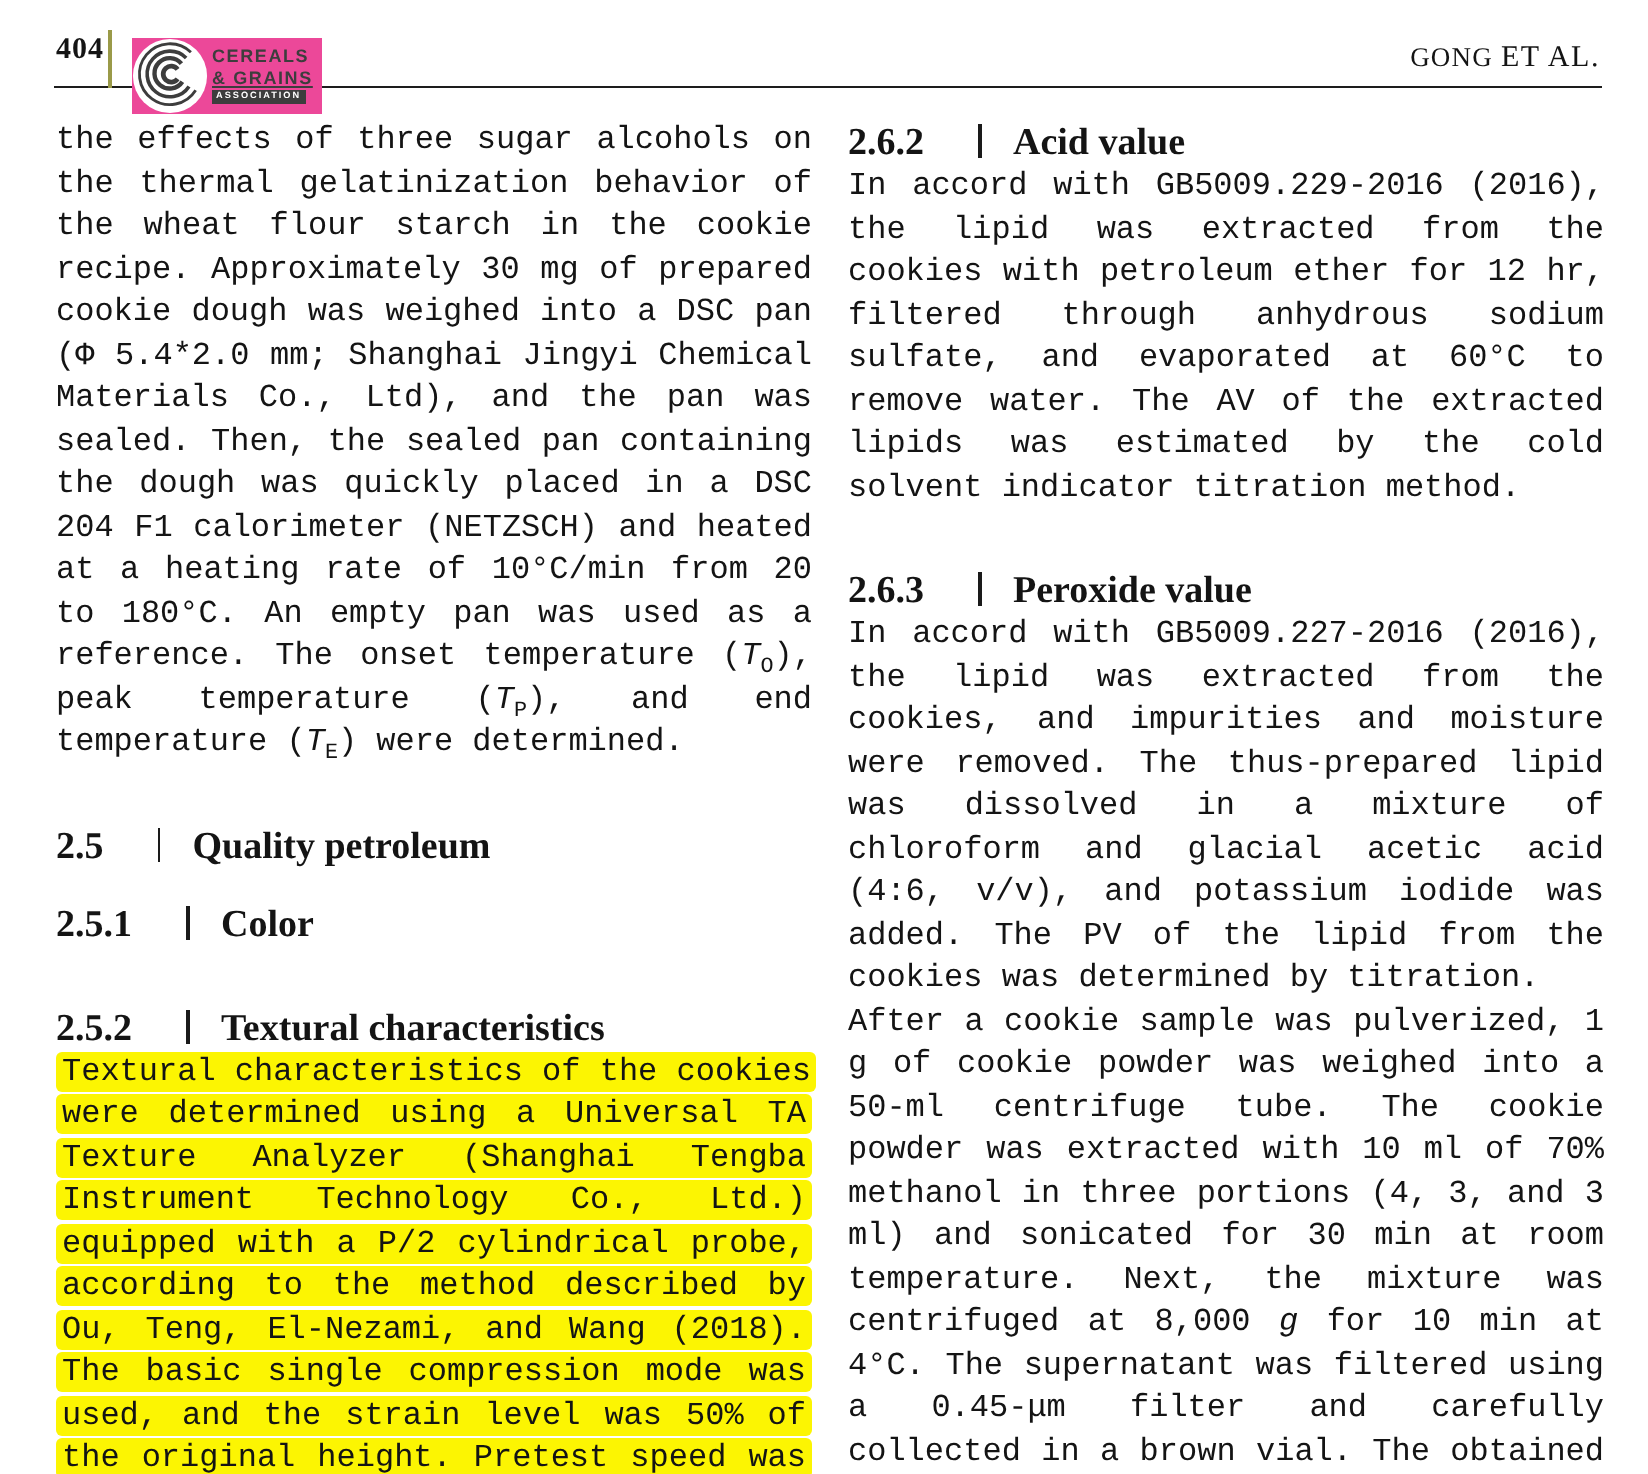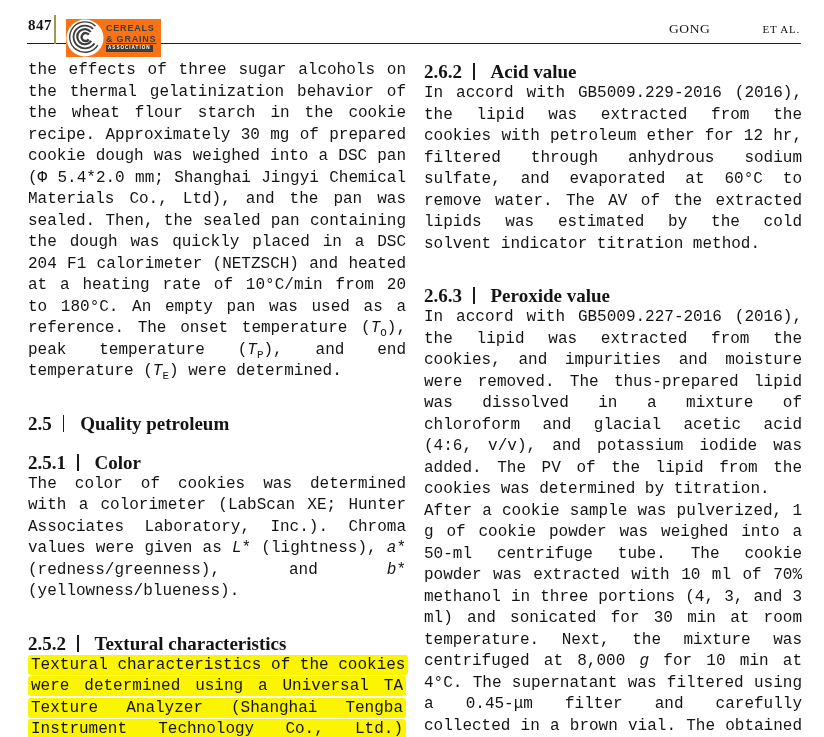--- a/index.html
+++ b/index.html
@@ -5,52 +5,52 @@
   html,body{margin:0;padding:0;}
   body{
     width:824px;height:737px;position:relative;background:#ffffff;
     overflow:hidden;
     font-family:"Liberation Serif", serif;color:#141414;
   }
   
   .header-rule{position:absolute;left:27px;right:23px;top:43px;height:1.4px;background:#1d1d1d;z-index:1;}
   .page-number{position:absolute;left:28px;top:17px;font-size:15px;font-weight:bold;letter-spacing:.5px;z-index:2;}
   .page-vline{position:absolute;left:54px;top:15px;width:1.5px;height:29px;background:#9a9a48;z-index:2;}
-  .logo{position:absolute;left:66px;top:19px;display:flex;align-items:center;background:#f97316;z-index:3;padding:0 5px 0 0;}
+  .logo{position:absolute;left:66px;top:19px;display:flex;align-items:center;background:#ec4899;z-index:3;padding:0 5px 0 0;}
   .logo svg{display:block;}
   .logo-text{display:flex;flex-direction:column;justify-content:center;margin-left:2px;
     font-family:"Liberation Sans", sans-serif;color:#3d3d3d;line-height:1;}
   .logo-line1,.logo-line2{font-size:9px;font-weight:bold;letter-spacing:.8px;}
   .logo-line2{margin-top:1.5px;text-decoration:underline;}
   .logo-line3{margin-top:1.5px;font-size:4.6px;font-weight:bold;letter-spacing:1px;
     background:#3d3d3d;color:#fff;padding:1px 2px;align-self:flex-start;}
   .running-head{position:absolute;right:24px;top:21px;font-size:13.5px;letter-spacing:.6px;z-index:2;}
-  .running-head .etal{font-size:11px;letter-spacing:.8px;margin-left:48px;}
+  .running-head .etal{font-size:15px;letter-spacing:.8px;}
   
   .col{position:absolute;top:60px;width:378px;font-size:16px;line-height:21.5px;text-align:justify;}
   .col-left{left:28px;}
   .col-right{left:424px;}
   .col p{margin:0;font-family:Liberation Mono, monospace;}
   .sec-heading{font-size:19px;font-weight:bold;line-height:23px;text-align:left;white-space:nowrap;}
-  .sec-num{margin-right:11px;}
+  .sec-num{margin-right:27px;}
   .sec-bar{display:inline-block;width:1.5px;height:17px;background:#1a1a1a;margin:0 16px 0 0;vertical-align:-2px;}
   .mt-sec{margin-top:29px;}
   .mt-sub{margin-top:16px;}
   .mt-para{margin-top:14px;}
   .mt-hl{margin-top:19px;}
   .hl{background:#fcf502;border-radius:3px;padding:1px 3px;
       -webkit-box-decoration-break:clone;box-decoration-break:clone;}
   sub{font-size:68%;line-height:0;}
 </style>
 </head>
 <body>
 
 <div>
   <div class="header-rule"></div>
-  <div class="page-number">847</div>
+  <div class="page-number">404</div>
   <div class="page-vline"></div>
 
   <div class="logo">
     <span>
       <svg width="38" height="38" viewBox="0 0 40 40">
         <circle cx="20" cy="20" r="19.5" fill="#ffffff"></circle>
         <path d="M 31 7.5 A 16 16 0 1 0 33.5 27.5" fill="none" stroke="#3d3d3d" stroke-width="1.5"></path>
         <path d="M 28.5 10.5 A 12 12 0 1 0 30 25.5" fill="none" stroke="#3d3d3d" stroke-width="1.9"></path>
         <path d="M 26 13.5 A 8 8 0 1 0 26.5 23" fill="none" stroke="#3d3d3d" stroke-width="2.3"></path>
         <path d="M 24 16.5 A 4.2 4.2 0 1 0 24 21.5" fill="none" stroke="#3d3d3d" stroke-width="2.5"></path>
@@ -74,21 +74,20 @@
   <p>the effects of three sugar alcohols on the thermal gelatinization behavior of the wheat flour starch in the cookie recipe. Approximately 30 mg of prepared cookie dough was weighed into a DSC pan (Φ 5.4*2.0 mm; Shanghai Jingyi Chemical Materials Co., Ltd), and the pan was sealed. Then, the sealed pan containing the dough was quickly placed in a DSC 204 F1 calorimeter (NETZSCH) and heated at a heating rate of 10°C/min from 20 to 180°C. An empty pan was used as a reference. The onset temperature (<i>T</i><sub>O</sub>), peak temperature (<i>T</i><sub>P</sub>), and end temperature (<i>T</i><sub>E</sub>) were determined.</p>
 
   <div class="sec-heading mt-sec">
     <span class="sec-num">2.5</span><span class="sec-bar"></span><span>Quality petroleum</span>
   </div>
 
   <div class="sec-heading mt-sub">
     <span class="sec-num">2.5.1</span><span class="sec-bar"></span><span>Color</span>
   </div>
 
-  <p class="mt-para">The color of cookies was determined with a colorimeter (LabScan XE; Hunter Associates Laboratory, Inc.). Chroma values were given as <i>L</i>* (lightness), <i>a</i>* (redness/greenness), and <i>b</i>* (yellowness/blueness).</p>
 
   <div class="sec-heading mt-sec">
     <span class="sec-num">2.5.2</span><span class="sec-bar"></span><span>Textural characteristics</span>
   </div>
 
   <p class="mt-hl"><span class="hl">Textural characteristics of the cookies were determined using a Universal TA Texture Analyzer (Shanghai Tengba Instrument Technology Co., Ltd.) equipped with a P/2 cylindrical probe, according to the method described by Ou, Teng, El-Nezami, and Wang (2018). The basic single compression mode was used, and the strain level was 50% of the original height. Pretest speed was 2 mm/s, test speed was 1 mm/s, and post-test speed was 2 mm/s. Six repetitions were conducted. The hardness and brittleness of tested samples were recorded.</span></p>
 
 </div>
 
 <div class="col col-right">

